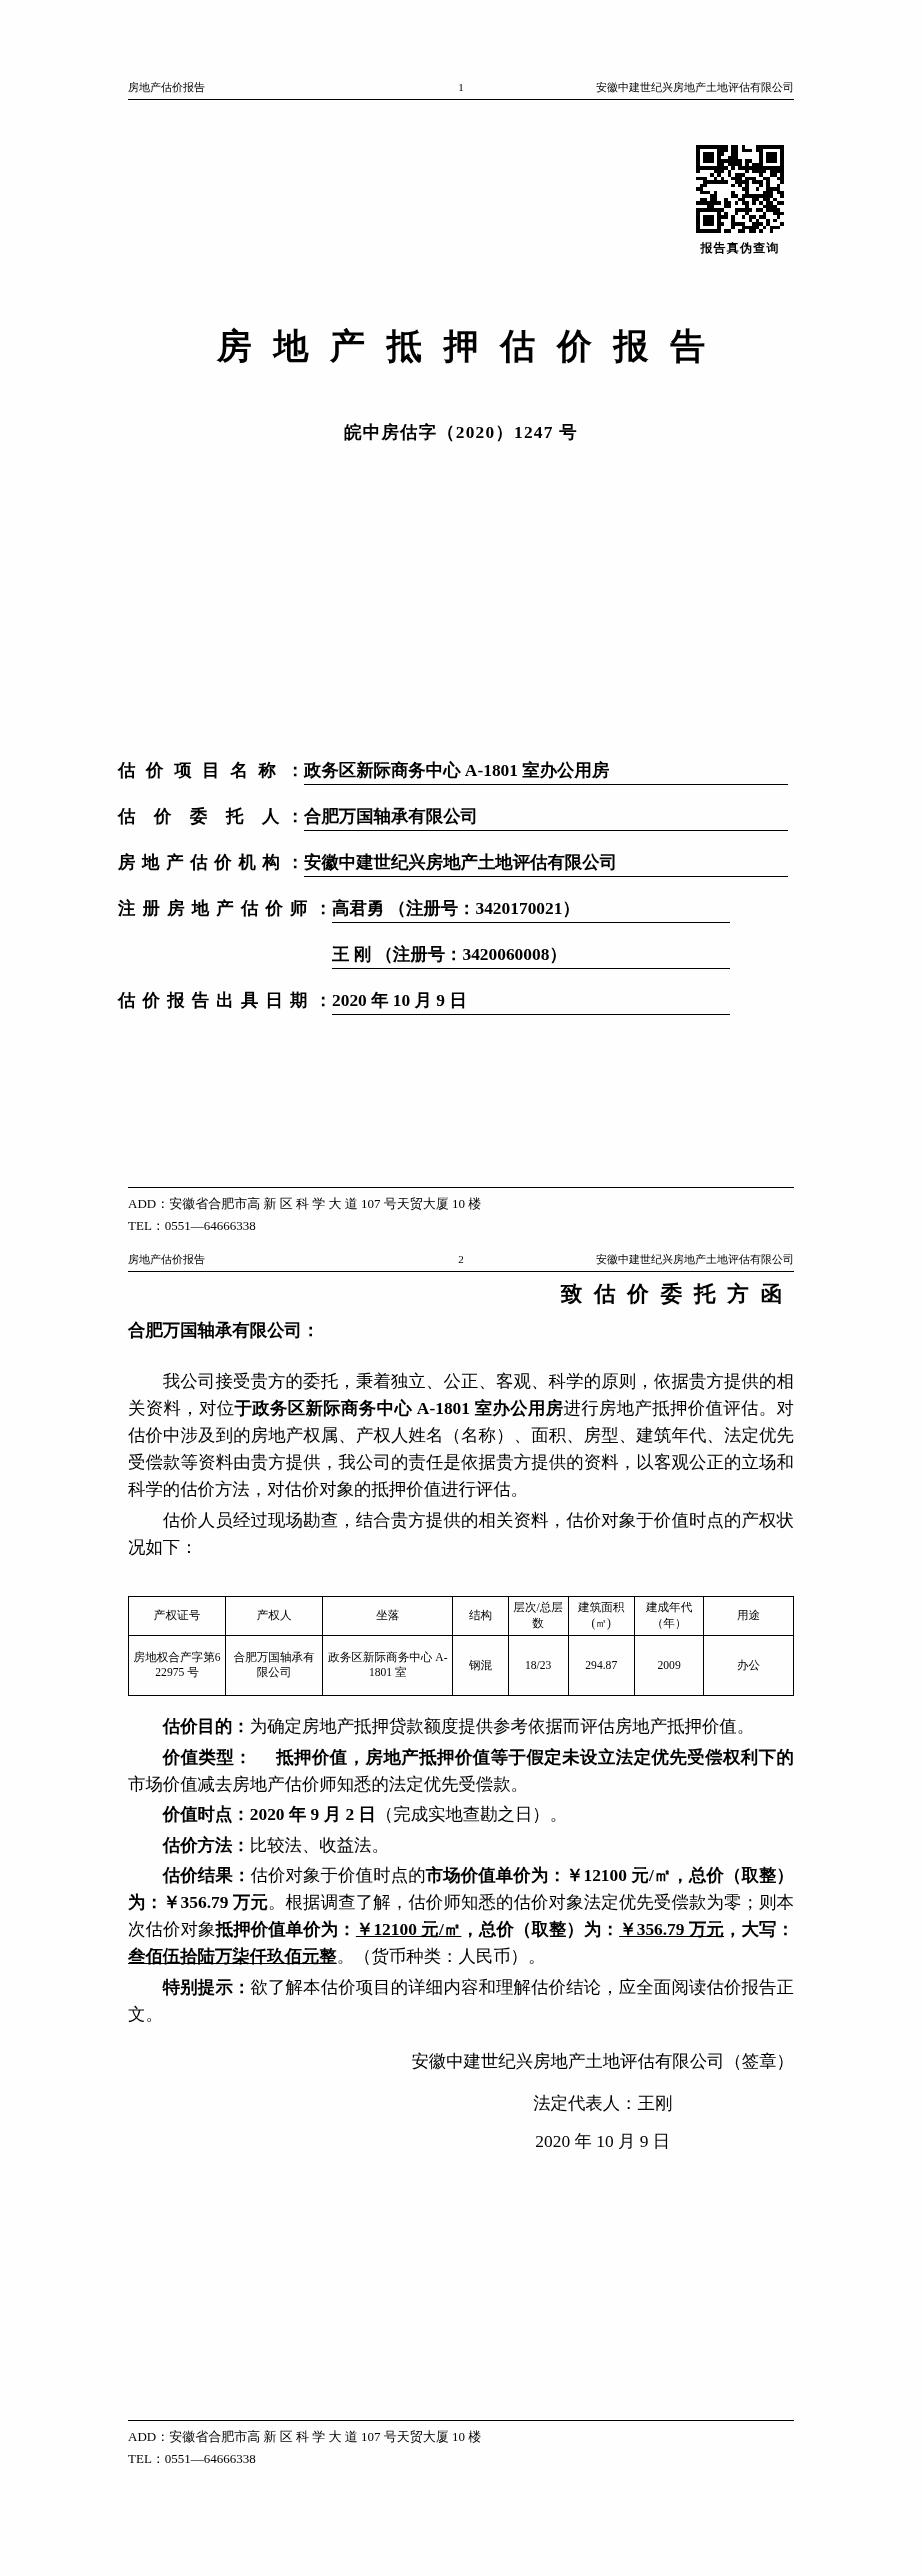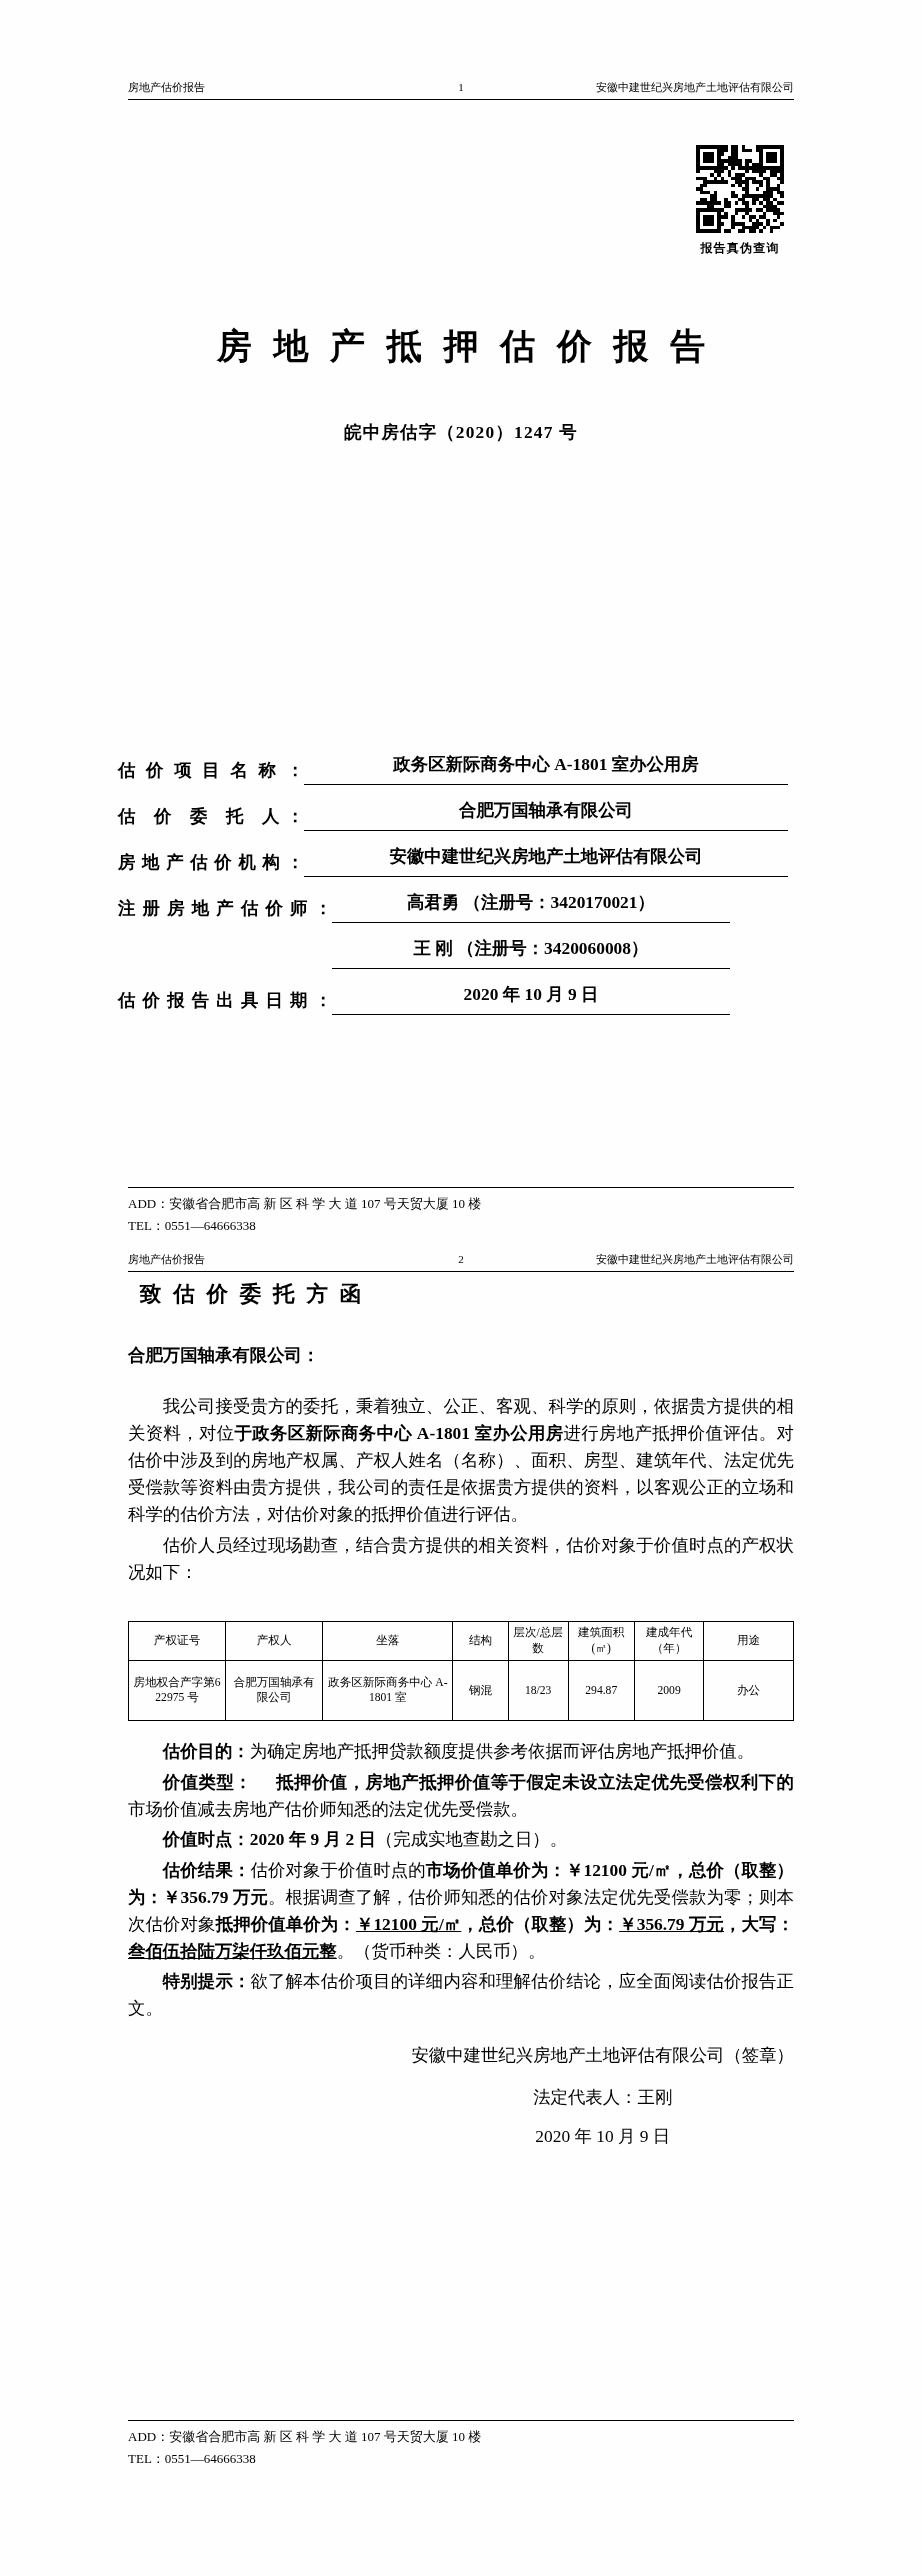--- a/index.html
+++ b/index.html
@@ -45,28 +45,28 @@
     position:absolute; top:420px; left:0; width:100%;
     text-align:center; font-size:17.4px; font-weight:bold; letter-spacing:1.2px;
   }
 
   .form-block { position:absolute; top:739px; left:118px; right:134px; }
   .frow { display:flex; align-items:flex-end; height:46px; font-size:17.4px; font-weight:bold; }
   .flabel { flex:none; padding-bottom:2.9px; text-align:justify; text-align-last:justify; text-justify:inter-character; }
   .flabel.w1 { width:186px; }
   .flabel.w2 { width:214px; }
   .fspacer { flex:none; width:214px; }
-  .fvalue { flex:1; border-bottom:1.2px solid #000; text-align:center; padding-bottom:8px; white-space:nowrap; }
+  .fvalue { flex:1; border-bottom:1.2px solid #000; text-align:left; padding-bottom:2px; white-space:nowrap; }
   .fvalue.short { margin-right:58px; }
 
   
   .letter-body { position:absolute; top:37px; left:128px; right:128px; font-size:17.4px; line-height:27px; }
   .letter-title {
-    text-align:left; font-size:21.5px; font-weight:bold;
-    letter-spacing:0.55em; padding-left:0.55em; margin-bottom:34px; white-space:nowrap;
+    text-align:right; font-size:21.5px; font-weight:bold;
+    letter-spacing:0.55em; padding-left:0.55em; margin-bottom:9px; white-space:nowrap;
   }
   .salutation { font-weight:bold; margin-bottom:24px; }
   .para { text-indent:2em; text-align:justify; }
   .para + .para { margin-top:3.5px; }
 
   table.prop-table { width:100%; margin-top:35px; border-collapse:collapse; table-layout:fixed; }
   .prop-table th, .prop-table td {
     border:1.2px solid #000; text-align:center; vertical-align:middle;
     font-size:11.6px; line-height:15.7px; font-weight:normal; padding:3.5px 2.3px; word-break:break-all;
   }
@@ -526,20 +526,21 @@
             <td>294.87</td>
             <td>2009</td>
             <td>办公</td>
           </tr>
         </tbody>
       </table>
 
       <p class="para item first"><span style="font-weight: bold;">估价目的：</span><span>为确定房地产抵押贷款额度提供参考依据而评估房地产抵押价值。</span></p>
       <p class="para item"><span style="font-weight: bold;">价值类型：</span><span style="font-weight: bold; margin-left: 24px;">抵押价值，房地产抵押价值等于假定未设立法定优先受偿权利下的</span><span>市场价值减去房地产估价师知悉的法定优先受偿款。</span></p>
       <p class="para item"><span style="font-weight: bold;">价值时点：</span><span style="font-weight: bold;">2020 年 9 月 2 日</span><span>（完成实地查勘之日）。</span></p>
+      <p class="para item"><span style="font-weight: bold;">估价方法：</span><span>比较法、收益法。</span></p>
       <p class="para item"><span style="font-weight: bold;">估价结果：</span><span>估价对象于价值时点的</span><span style="font-weight: bold;">市场价值单价为：￥12100 元/㎡，总价（取整）为：￥356.79 万元</span><span>。根据调查了解，估价师知悉的估价对象法定优先受偿款为零；则本次估价对象</span><span style="font-weight: bold;">抵押价值单价为：</span><span style="font-weight: bold; text-decoration: underline;">￥12100 元/㎡</span><span style="font-weight: bold;">，</span><span style="font-weight: bold;">总价（取整）为：</span><span style="font-weight: bold; text-decoration: underline;">￥356.79 万元</span><span style="font-weight: bold;">，大写：</span><span style="font-weight: bold; text-decoration: underline;">叁佰伍拾陆万柒仟玖佰元整</span><span>。（货币种类：人民币）。</span></p>
 
       <p class="para item special"><span style="font-weight: bold;">特别提示：</span><span>欲了解本估价项目的详细内容和理解估价结论，应全面阅读估价报告正文。</span></p>
 
       <div class="signature">
         <div class="sig-company">安徽中建世纪兴房地产土地评估有限公司（签章）</div>
         <div class="sig-rep">法定代表人：王刚</div>
         <div class="sig-date">2020 年 10 月 9 日</div>
       </div>
     </div>

